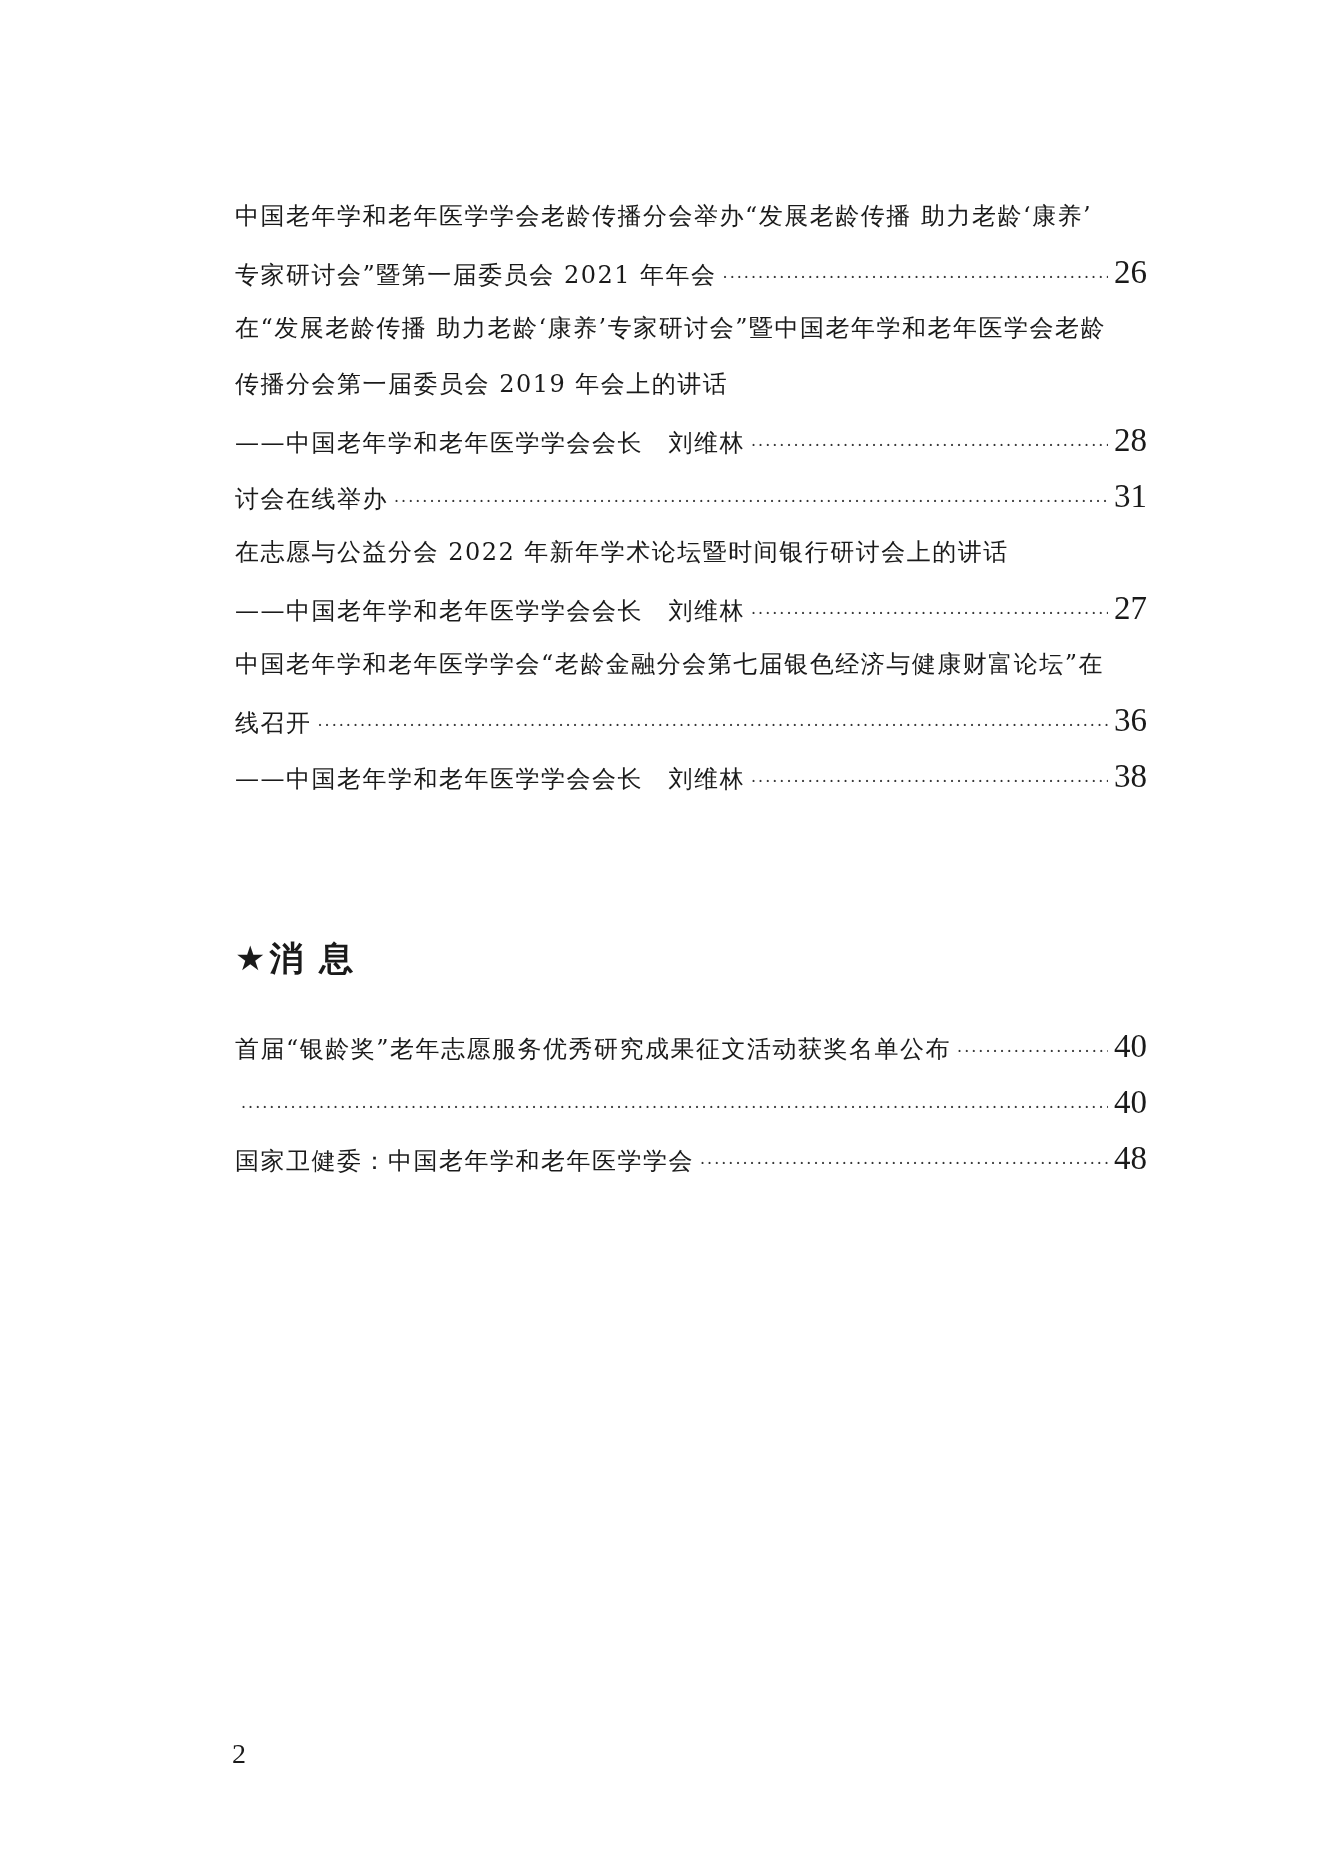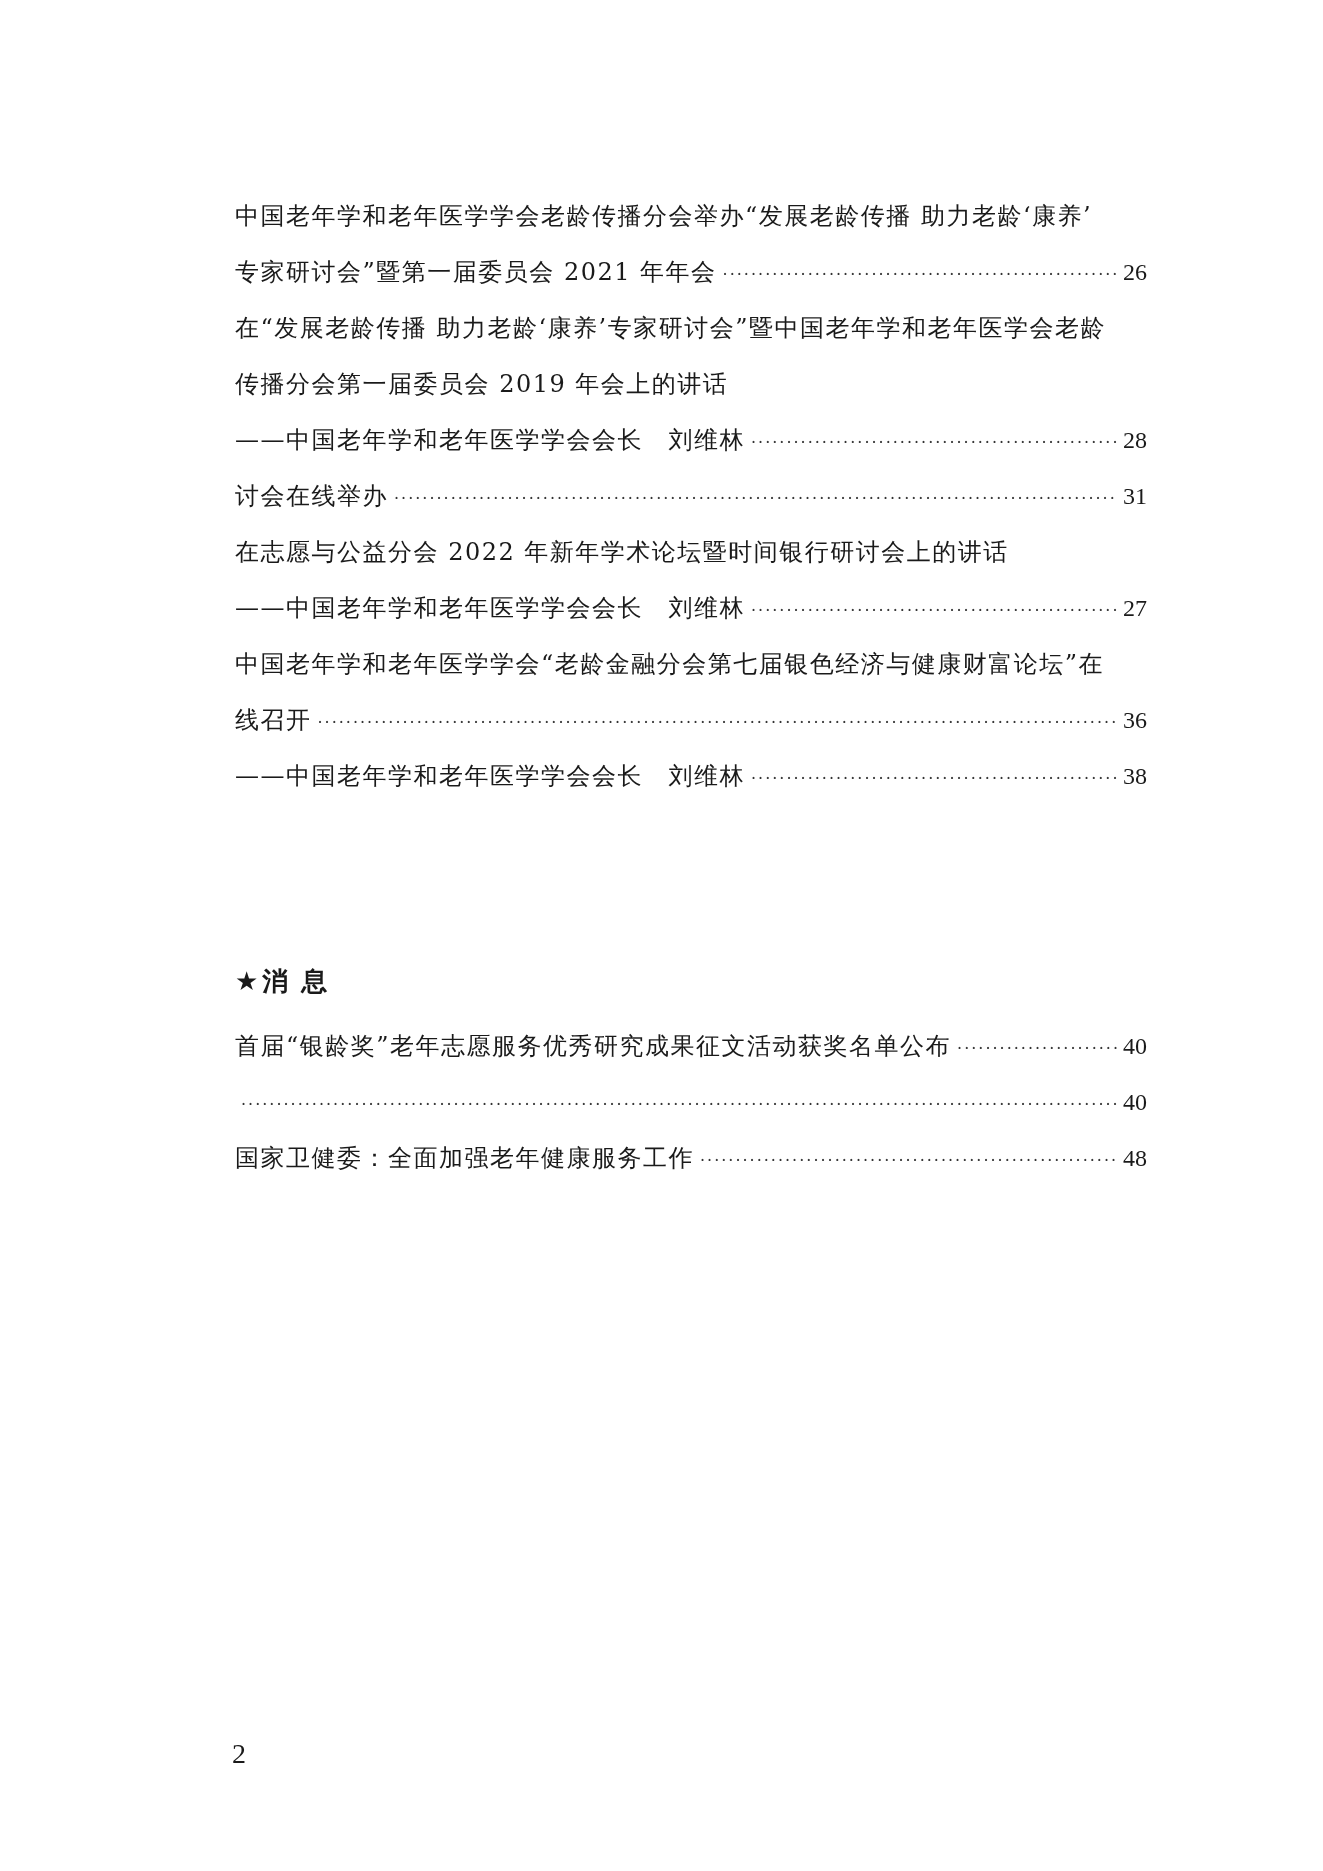--- a/index.html
+++ b/index.html
@@ -6,22 +6,22 @@
     body { width: 1323px; height: 1871px; position: relative; overflow: hidden;
       font-family: "DejaVu Serif", "Liberation Serif", serif; color: #1a1a1a; }
     .page { position: absolute; left: 0; top: 0; width: 1323px; height: 1871px; margin-left: 28px; }
     .toc { position: absolute; left: 207px; top: 188px; width: 912px; }
     .line { height: 56px; line-height: 56px; font-size: 24px; white-space: nowrap;
       display: flex; align-items: baseline; letter-spacing: 1.5px; }
     .line .txt { flex: 0 0 auto; }
     .line .dots { flex: 1 1 auto; overflow: hidden; margin: 0 6px; color: #333;
       letter-spacing: 2px; font-size: 16px; }
     .line .dots::before { content: "··················································································································································································"; }
-    .line .pg { flex: 0 0 auto; font-family: "Liberation Serif", serif; font-size: 24px; letter-spacing: 0; }
-    .section-head { position: absolute; left: 207px; top: 964px; font-size: 26px; font-weight: bold;
+    .line .pg { flex: 0 0 auto; font-family: "Liberation Serif", serif; font-size: 33px; letter-spacing: 0; }
+    .section-head { position: absolute; left: 207px; top: 936px; font-size: 34px; font-weight: bold;
       font-family: "DejaVu Sans", sans-serif; letter-spacing: 2px; }
     .section-head .star { margin-right: 2px; }
     .news { position: absolute; left: 207px; top: 1018px; width: 912px; }
     .page-number { position: absolute; left: 204px; top: 1738px; font-size: 28px;
       font-family: "Liberation Serif", serif; }
   </style>
 </head>
 <body>
 
 <div class="page">
@@ -88,20 +88,20 @@
     <div class="line">
       <span class="txt">首届“银龄奖”老年志愿服务优秀研究成果征文活动获奖名单公布</span>
       <span class="dots"></span>
       <span class="pg">40</span>
     </div>
     <div class="line">
       <span class="dots"></span>
       <span class="pg">40</span>
     </div>
     <div class="line">
-      <span class="txt">国家卫健委：全面加强老年健康服务工作</span>
+      <span class="txt">国家卫健委：中国老年学和老年医学学会</span>
       <span class="dots"></span>
       <span class="pg">48</span>
     </div>
   </div>
 
   <div class="page-number">2</div>
 </div>
 
 </body></html>

